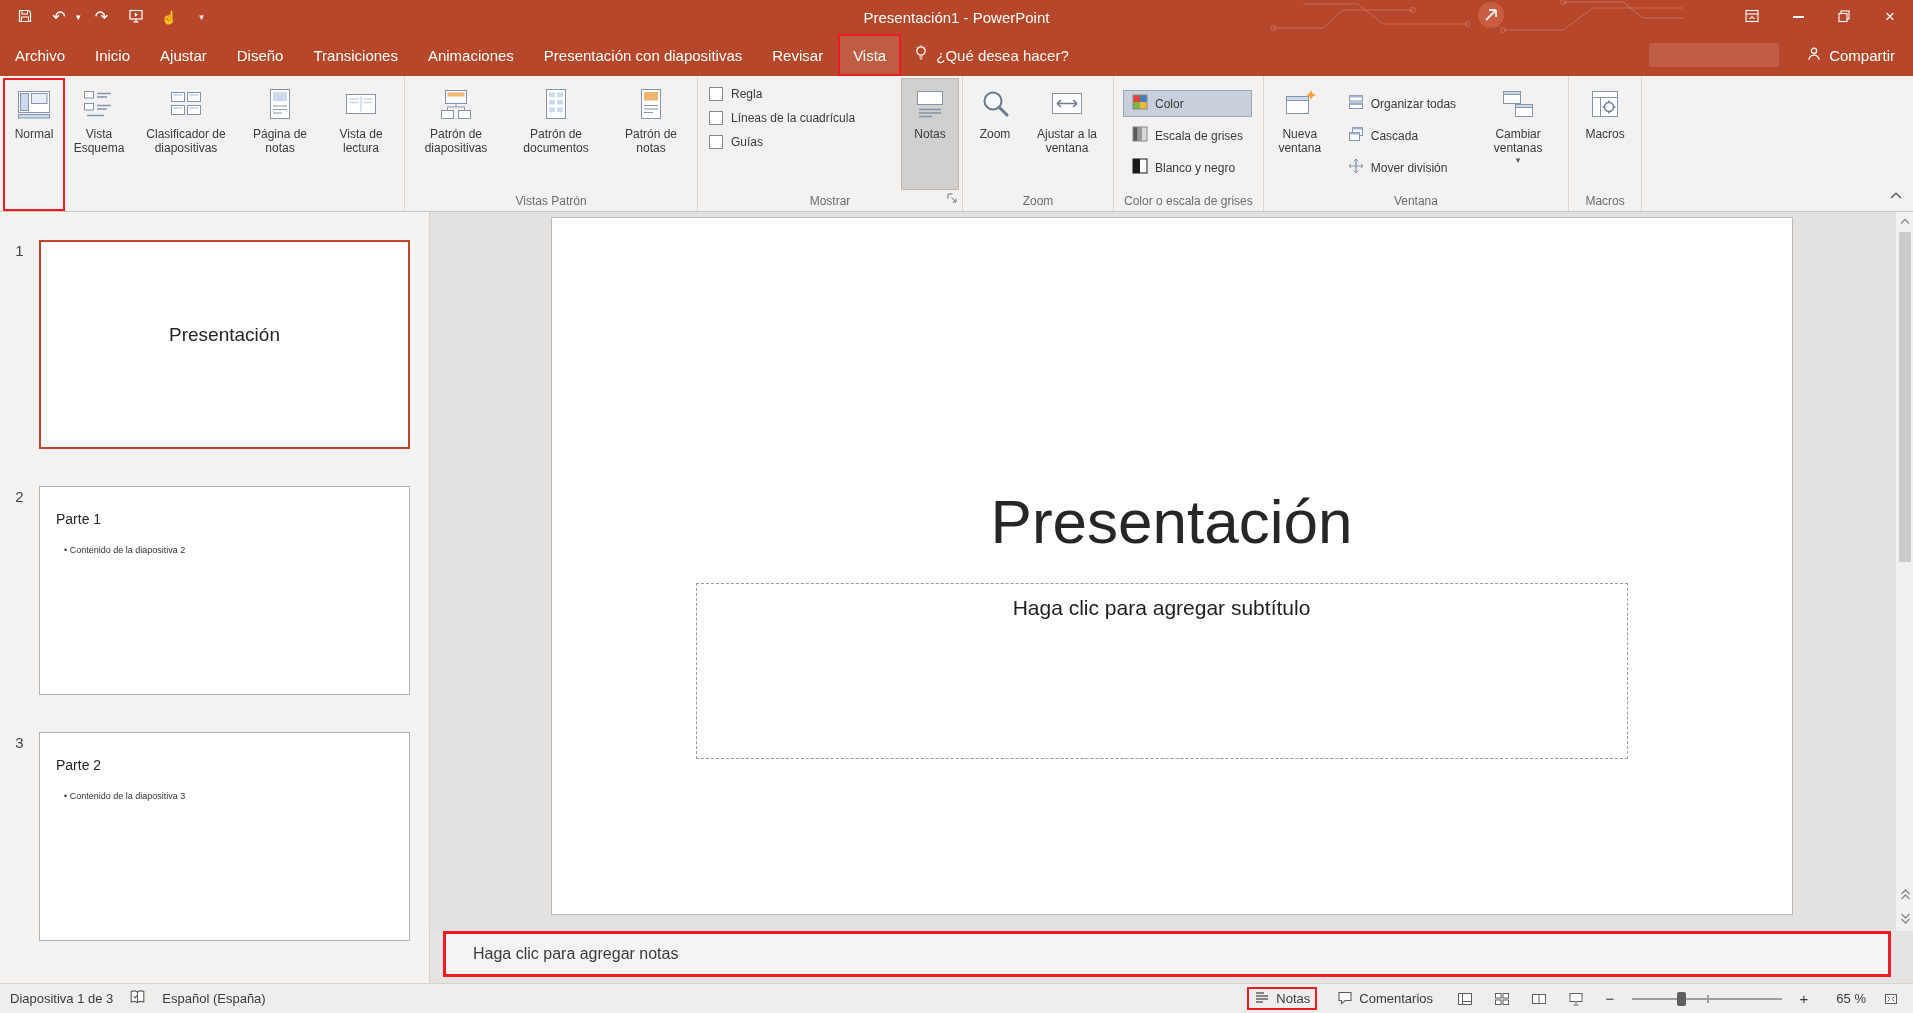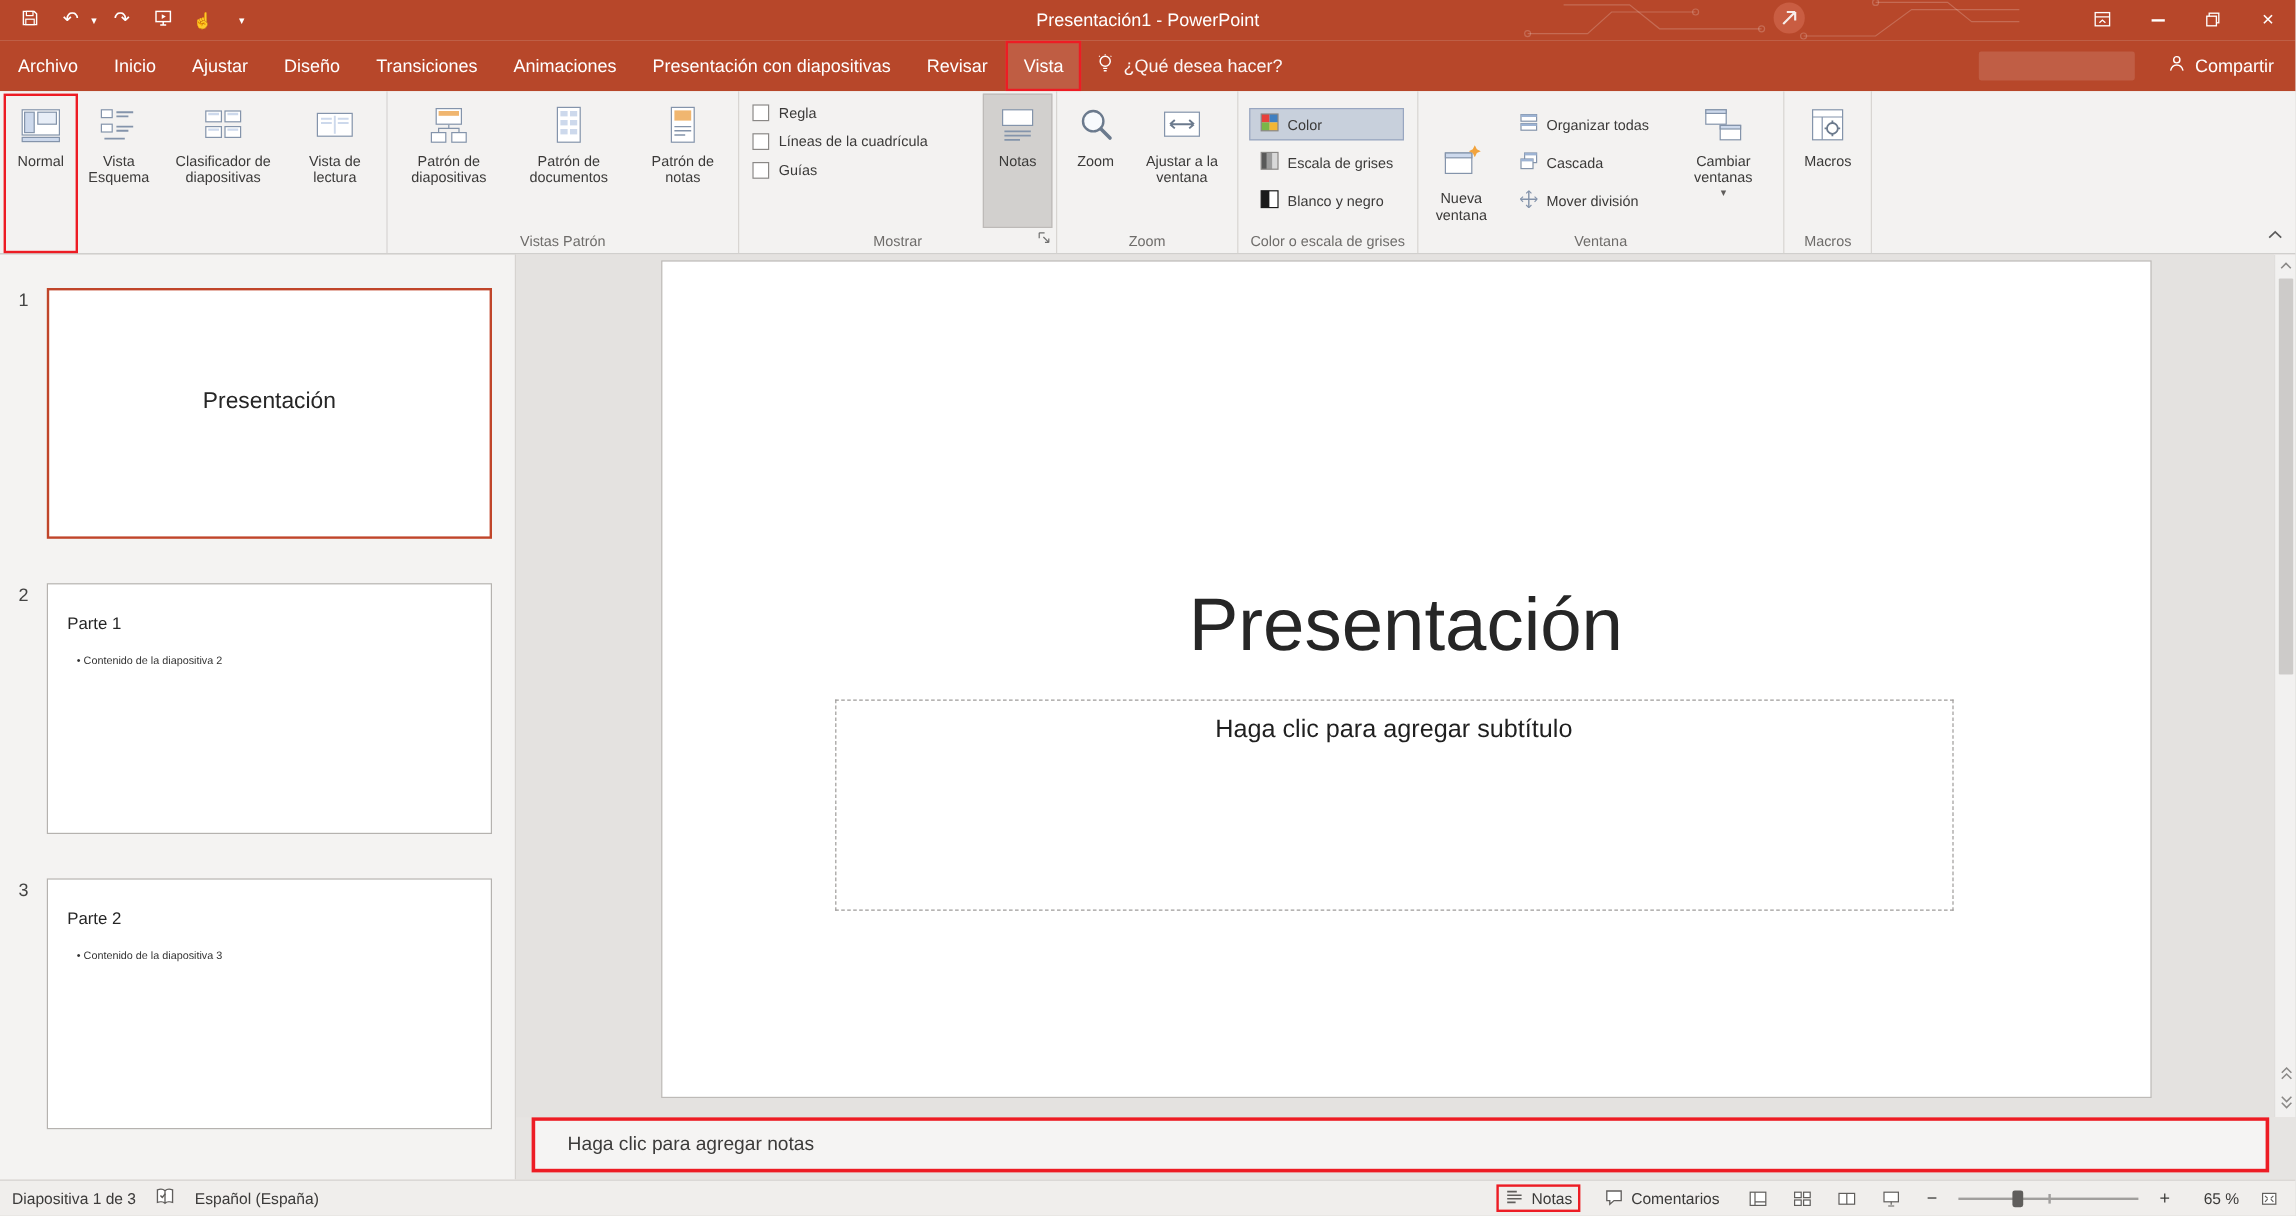--- a/index.html
+++ b/index.html
@@ -44,21 +44,21 @@
   .stack { display:flex; flex-direction:column; padding:12px 6px 0 6px; gap:5px; }
   .ritem { display:flex; align-items:center; gap:7px; font-size:12px; color:#3b3a39; padding:3px 8px; border:1px solid transparent; background:none; cursor:default; white-space:nowrap; }
   .ritem.selected { background:#c8d0dc; border-color:#98a6c0; }
   .launcher { position:absolute; right:4px; bottom:4px; background:none; border:none; cursor:default; }
   .collapse-btn { position:absolute; right:10px; bottom:8px; background:none; border:none; cursor:default; }
 
   
   .w-normal{width:62px;} .w-outline{width:68px;} .w-sorter{width:106px;} .w-notespg{width:82px;} .w-reading{width:80px;}
   .w-smaster{width:96px;} .w-hmaster{width:104px;} .w-nmaster{width:86px;}
   .w-notas{width:58px;} .w-zoom{width:58px;} .w-fit{width:86px;}
-  .w-newwin{width:66px;justify-content:flex-end;} .w-switch{width:94px;} .w-macros{width:66px;}
+  .w-newwin{width:66px;} .w-switch{width:94px;} .w-macros{width:66px;}
 
   
   .workspace { flex:1; display:flex; min-height:0; }
   .slides-panel { width:430px; background:#f4f3f2; border-right:1px solid #d6d3d0; padding-top:28px; overflow:hidden; flex:0 0 auto; }
   .thumb-row { display:flex; margin-bottom:37px; }
   .thumb-num { width:39px; font-size:15px; color:#444; text-align:center; padding-top:2px; flex:0 0 auto; }
   .thumb { width:371px; height:209px; background:#fff; border:1px solid #b5b2af; position:relative; cursor:default; }
   .thumb.selected { border:2px solid #c0452a; }
   .thumb .t-center-title { position:absolute; top:40%; left:0; right:0; text-align:center; font-size:19px; color:#262626; }
   .thumb .t-small-title { position:absolute; top:24px; left:16px; font-size:14px; color:#262626; }
@@ -240,20 +240,30 @@
                   <rect x="2.5" y="4.5" width="13" height="9"></rect>
                   <rect x="18.5" y="4.5" width="13" height="9"></rect>
                   <rect x="2.5" y="17.5" width="13" height="9"></rect>
                   <rect x="18.5" y="17.5" width="13" height="9"></rect>
                 </g>
                 <path d="M4.5 7h9M20.5 7h9M4.5 20h9M20.5 20h9" stroke="#cdd9ec" stroke-width="2"></path>
               </svg>
           </span>
           <span class="rlabel">Clasificador de diapositivas</span>
         </button>
+        <button class="rbtn w-notespg">
+          <span class="ricon">
+            <svg width="34" height="32" viewBox="0 0 34 32">
+                <rect x="7.5" y="1.5" width="19" height="29" fill="#fff" stroke="#8494ab"></rect>
+                <rect x="10" y="4" width="14" height="9" fill="#cdd9ec"></rect>
+                <path d="M10 18h14M10 21.5h14M10 25h9" stroke="#8494ab" stroke-width="1.2"></path>
+              </svg>
+          </span>
+          <span class="rlabel">Página de notas</span>
+        </button>
         <button class="rbtn w-reading">
           <span class="ricon">
             <svg width="34" height="32" viewBox="0 0 34 32">
                 <rect x="2.5" y="6.5" width="29" height="19" fill="#fff" stroke="#8494ab"></rect>
                 <path d="M17 8.5v15" stroke="#cdd9ec" stroke-width="1.6"></path>
                 <path d="M5.5 11h9M5.5 14.5h9M19.5 11h9M19.5 14.5h9" stroke="#cdd9ec" stroke-width="1.6"></path>
               </svg>
           </span>
           <span class="rlabel">Vista de lectura</span>
         </button>

